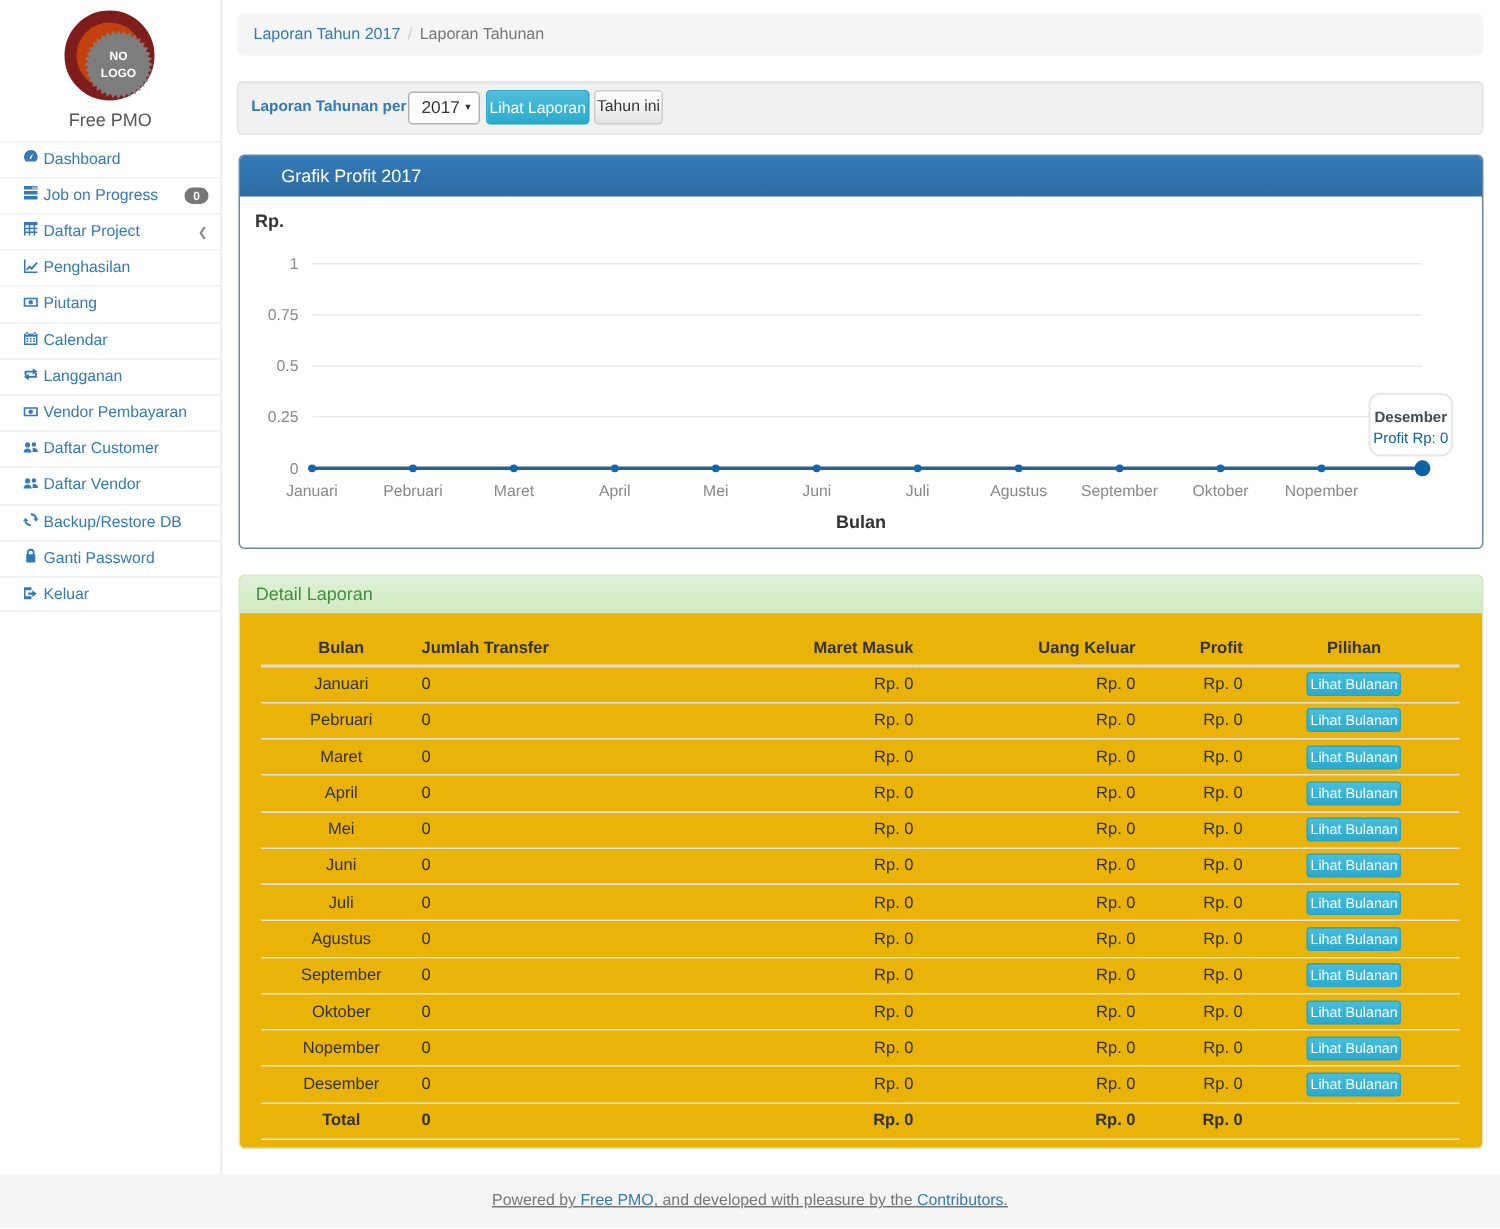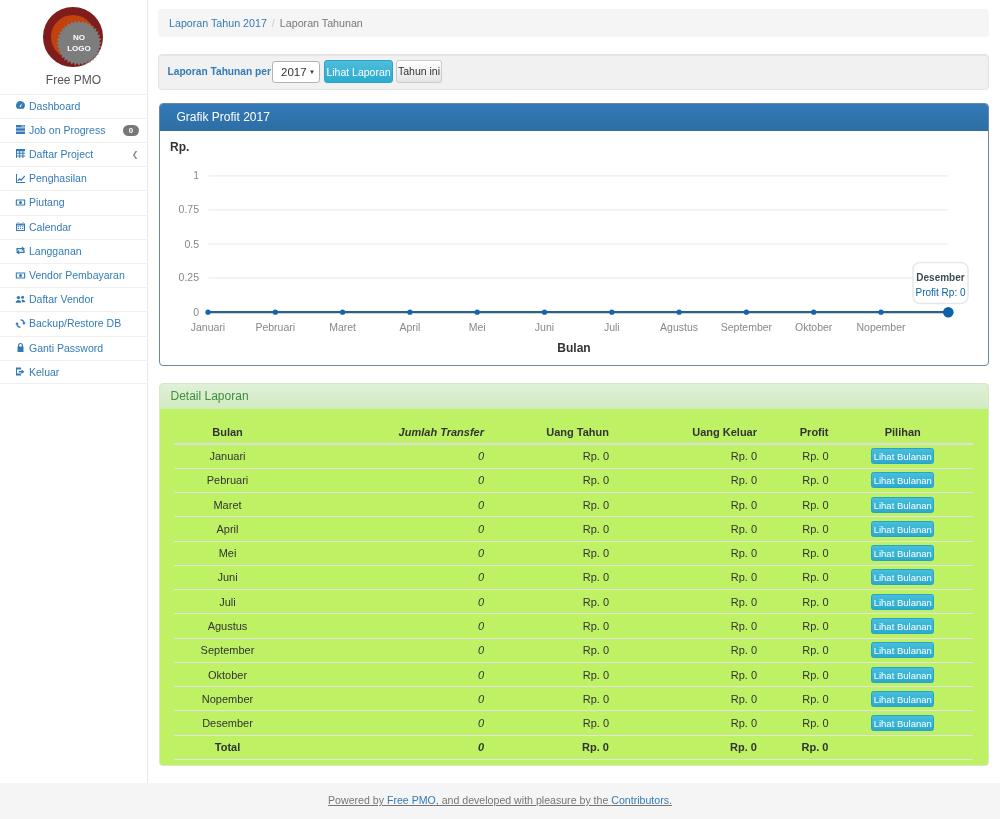--- a/index.html
+++ b/index.html
@@ -27,32 +27,32 @@
 #well .lbl { position:absolute; left:9px; top:0; line-height:34px; font-weight:bold; font-size:10.2px; color:#337ab7; white-space:nowrap; }
 #selwrap { position:absolute; left:113.5px; top:6px; width:48px; height:22.5px; background:#fff; border:1px solid #b3b3b3; border-radius:3px; font-size:11.5px; color:#333; }
 #selwrap .v { position:absolute; left:8px; top:0; line-height:21px; }
 #selwrap .ar { position:absolute; right:4px; top:0; line-height:21px; font-size:6px; color:#333; }
 .btn { position:absolute; top:5.5px; height:23px; border-radius:3px; font-size:10.5px; text-align:center; white-space:nowrap; }
 #btn-lihat { left:165.5px; width:69px; background:linear-gradient(#4fbcda,#2caccf); border:1px solid #28a4c9; color:#fff; line-height:22px; }
 #btn-tahun { left:237.5px; width:46px; background:linear-gradient(#fff,#e4e4e4); border:1px solid #ccc; color:#333; line-height:21px; }
 
 
 #cpanel { position:absolute; left:158.5px; top:102.5px; width:830px; height:263.5px; border:1px solid #6d89a0; border-radius:4px; background:#fff; }
-#chead { height:27px; background:linear-gradient(#337ab7,#2e6da4); border-radius:3px 3px 0 0; color:#fff; font-size:12px; line-height:27px; padding-left:17px; }
+#chead { height:27px; background:linear-gradient(#337ab7,#2e6da4); border-radius:3px 3px 0 0; color:#fff; font-size:12px; line-height:27px; padding-left:28px; }
 #cbody { position:relative; height:234.5px; }
 #cbody .rp { position:absolute; left:10.5px; top:9px; font-weight:bold; font-size:12px; color:#333; }
 
 
-#gpanel { position:absolute; left:158.5px; top:382.5px; width:830px; height:383.5px; border:1px solid #d6e9c6; border-radius:4px; background:#bef264; }
+#gpanel { position:absolute; left:158.5px; top:382.5px; width:830px; height:383.5px; border:1px solid #d6e9c6; border-radius:4px; background:#eab308; }
 #ghead { height:25.5px; background:linear-gradient(#dff0d8,#d2ebc2); border-radius:3px 3px 0 0; color:#3e8f3e; font-size:12px; line-height:25.5px; padding-left:11px; border-bottom:1px solid #d6e9c6; }
 #gbody { padding:10px 14.5px 0 14.5px; }
 table { border-collapse:collapse; table-layout:fixed; width:799px; font-size:11px; color:#333; }
 th { font-weight:bold; }
 .c1 { width:107px; text-align:center; }
-.c2 { width:203px; text-align:right;font-style:italic; }
+.c2 { width:203px; text-align:left; }
 .c3 { width:129px; text-align:right; padding-right:4px; }
 .c4 { width:148px; text-align:right; padding-right:4px; }
 .c5 { width:71.5px; text-align:right; padding-right:4px; }
 .c6 { width:140.5px; text-align:center; }
 thead th { padding:7px 0 5px 0; border-bottom:2px solid #ddd; }
 thead th.c3,thead th.c4,thead th.c5 { padding-right:4px; }
 tbody td { border-top:1px solid #e3e3e3; height:24.28px; padding-top:0; padding-bottom:0; }
 tbody tr:first-child td { border-top:none; }
 .btnx { display:inline-block; width:63px; height:16px; background:linear-gradient(#47bedb,#2baacf); border:1px solid #28a4c9; border-radius:2.5px; color:#fff; font-size:9.5px; line-height:15px; text-align:center; }
 .trow td { font-weight:bold; border-bottom:1px solid #e3e3e3; }
@@ -93,20 +93,26 @@
       <div class="mi"><svg width="11" height="11" viewBox="0 0 11 11" fill="#337ab7">
           <path d="M1 2.5h9V10H1zm1.2-1h1.4v1.7H2.2zm5.2 0h1.4v1.7H7.4zM2 4.5v4.5h7V4.5z" fill-rule="evenodd"></path>
           <path d="M2.7 5.3h1.2v1H2.7zm2.2 0h1.2v1H4.9zm2.2 0h1.2v1H7.1zM2.7 7h1.2v1H2.7zm2.2 0h1.2v1H4.9zm2.2 0h1.2v1H7.1z"></path>
         </svg><span>Calendar</span></div>
       <div class="mi"><svg width="11" height="11" viewBox="0 0 11 11" fill="#337ab7">
           <path d="M1.4 6.3V3.1h5.4V1.5L10 3.7 6.8 5.9V4.3H2.7v2zM9.6 4.7v3.2H4.2v1.6L1 7.3l3.2-2.2v1.6h4.1v-2z"></path>
         </svg><span>Langganan</span></div>
       <div class="mi"><svg width="11" height="11" viewBox="0 0 11 11" fill="#337ab7">
           <path d="M.8 2.5h9.4v6H.8zm1.1 1v4h7.2v-4zM5.5 4a1.5 1.5 0 1 1 0 3 1.5 1.5 0 0 1 0-3z" fill-rule="evenodd"></path>
         </svg><span>Vendor Pembayaran</span></div>
+      <div class="mi"><svg width="11" height="11" viewBox="0 0 11 11" fill="#337ab7">
+          <circle cx="3.4" cy="3.6" r="1.7"></circle>
+          <path d="M.7 8.7c0-1.6 1.2-2.7 2.7-2.7s2.7 1.1 2.7 2.7z"></path>
+          <circle cx="7.6" cy="3.3" r="1.5"></circle>
+          <path d="M6.7 5.9c1.9-.6 3.6.6 3.6 2.4H6.6c.3-.8.3-1.7.1-2.4z"></path>
+        </svg><span>Daftar Customer</span></div>
       <div class="mi"><svg width="11" height="11" viewBox="0 0 11 11" fill="#337ab7">
           <circle cx="3.4" cy="3.6" r="1.7"></circle>
           <path d="M.7 8.7c0-1.6 1.2-2.7 2.7-2.7s2.7 1.1 2.7 2.7z"></path>
           <circle cx="7.6" cy="3.3" r="1.5"></circle>
           <path d="M6.7 5.9c1.9-.6 3.6.6 3.6 2.4H6.6c.3-.8.3-1.7.1-2.4z"></path>
         </svg><span>Daftar Vendor</span></div>
       <div class="mi"><svg width="11" height="11" viewBox="0 0 11 11" fill="#337ab7">
           <path d="M5.5 1.2a4.3 4.3 0 0 1 4.2 3.4l1-.1-1.7 2.4-1.8-2.2 1.1-.1A2.9 2.9 0 0 0 5.5 2.5zM5.5 9.8A4.3 4.3 0 0 1 1.3 6.4l-1 .1L2 4.1l1.8 2.2-1.1.1a2.9 2.9 0 0 0 2.8 2.1z"></path>
         </svg><span>Backup/Restore DB</span></div>
       <div class="mi"><svg width="11" height="11" viewBox="0 0 11 11" fill="#337ab7">
@@ -179,21 +185,21 @@
 </div>
 
 <div id="gpanel">
   <div id="ghead">Detail Laporan</div>
   <div id="gbody">
     <table>
       <thead>
           <tr>
         <th class="c1">Bulan</th>
             <th class="c2">Jumlah Transfer</th>
-            <th class="c3">Uang Tahun</th>
+            <th class="c3">Maret Masuk</th>
         <th class="c4">Uang Keluar</th>
             <th class="c5">Profit</th>
             <th class="c6">Pilihan</th>
       </tr>
         </thead>
       <tbody id="tbody">
           <tr>
             <td class="c1">Januari</td>
             <td class="c2">0</td>
             <td class="c3">Rp. 0</td>

